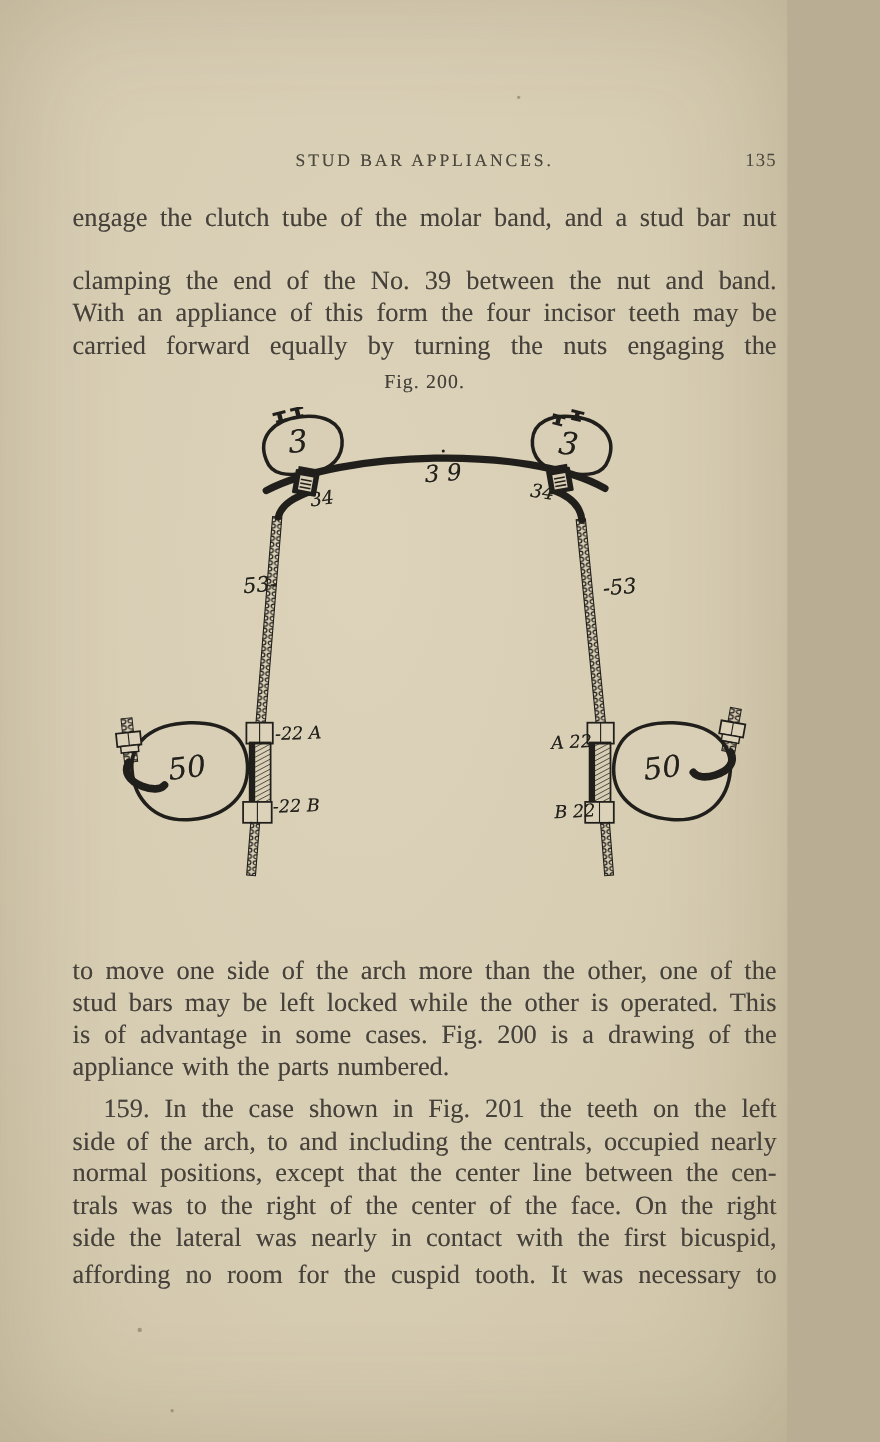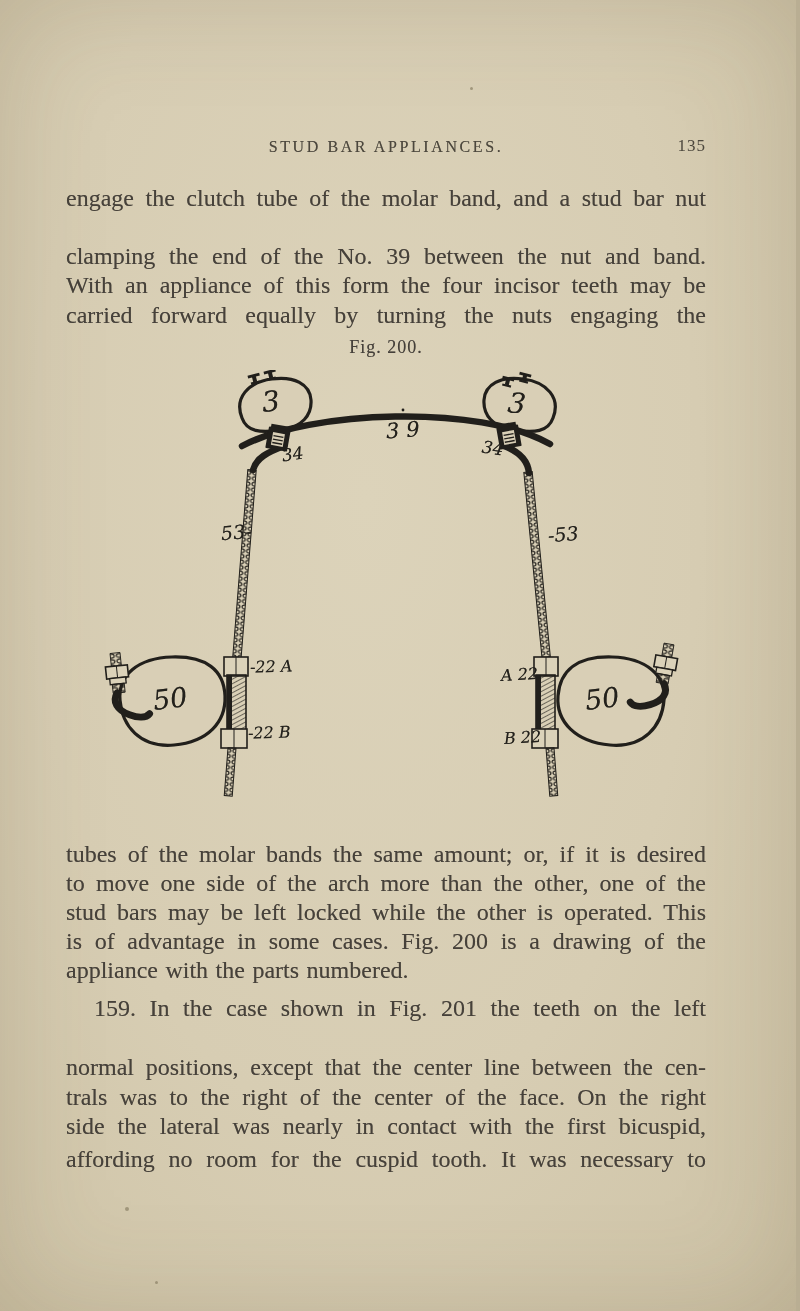--- a/index.html
+++ b/index.html
@@ -1,17 +1,17 @@
 <!DOCTYPE html>
 <html><head>
 <meta charset="utf-8">
 <style>
   html,body{margin:0;padding:0;background:#b9ae93;}
   #page{
-    position:relative;width:796px;height:1311px;overflow:hidden;
+    position:relative;width:716px;height:1311px;overflow:hidden;
     background:radial-gradient(ellipse at 46% 38%, #dcd3ba 0%, #d7cdb3 55%, #cdc2a5 100%);
     box-shadow:inset 0 0 110px rgba(92,79,52,.18);
     font-family:"Liberation Serif", serif;
   }
   .hdr{
     position:absolute;left:66px;top:138px;width:640px;text-align:center;
     font-size:16px;letter-spacing:2.6px;color:#4c473d;
     text-shadow:0 0 .5px rgba(76,71,61,.5);
   }
   .pagenum{
@@ -183,27 +183,27 @@
     <span class="flabel" style="left:141px;top:153px;font-size:19px;transform:rotate(-5deg)">53-</span>
     <span class="flabel" style="left:468px;top:155px;font-size:19px;transform:rotate(-5deg)">-53</span>
     <span class="flabel" style="left:170px;top:289px;font-size:16px;transform:rotate(-2deg)">-22 A</span>
     <span class="flabel" style="left:168px;top:355px;font-size:16px;transform:rotate(-2deg)">-22 B</span>
     <span class="flabel" style="left:421px;top:297px;font-size:16px;transform:rotate(-3deg)">A 22</span>
     <span class="flabel" style="left:424px;top:360px;font-size:16px;transform:rotate(-3deg)">B 22</span>
     <span class="flabel" style="left:73px;top:315px;font-size:27px;transform:rotate(-7deg)">50</span>
     <span class="flabel" style="left:505px;top:315px;font-size:27px;transform:rotate(-7deg)">50</span>
   </div>
 
-  <div class="tline" style="top:841px">tubes of the molar bands the same amount; or, if it is desired</div>
   <div class="tline" style="top:870px">to move one side of the arch more than the other, one of the</div>
   <div class="tline" style="top:899px">stud bars may be left locked while the other is operated. This</div>
   <div class="tline" style="top:928px">is of advantage in some cases. Fig. 200 is a drawing of the</div>
   <div class="tline noj" style="top:957px">appliance with the parts numbered.</div>
 
   <div class="tline indent" style="top:995px">159. In the case shown in Fig. 201 the teeth on the left</div>
+  <div class="tline" style="top:1025px">side of the arch, to and including the centrals, occupied nearly</div>
   <div class="tline" style="top:1054px">normal positions, except that the center line between the cen-</div>
   <div class="tline" style="top:1084px">trals was to the right of the center of the face. On the right</div>
   <div class="tline" style="top:1113px">side the lateral was nearly in contact with the first bicuspid,</div>
   <div class="tline" style="top:1146px">affording no room for the cuspid tooth. It was necessary to</div>
 
   <div class="speck" style="left:470px;top:87px;width:3px;height:3px"></div>
   <div class="speck" style="left:125px;top:1207px;width:4px;height:4px"></div>
   <div class="speck" style="left:155px;top:1281px;width:3px;height:3px"></div>
 
 </div>

